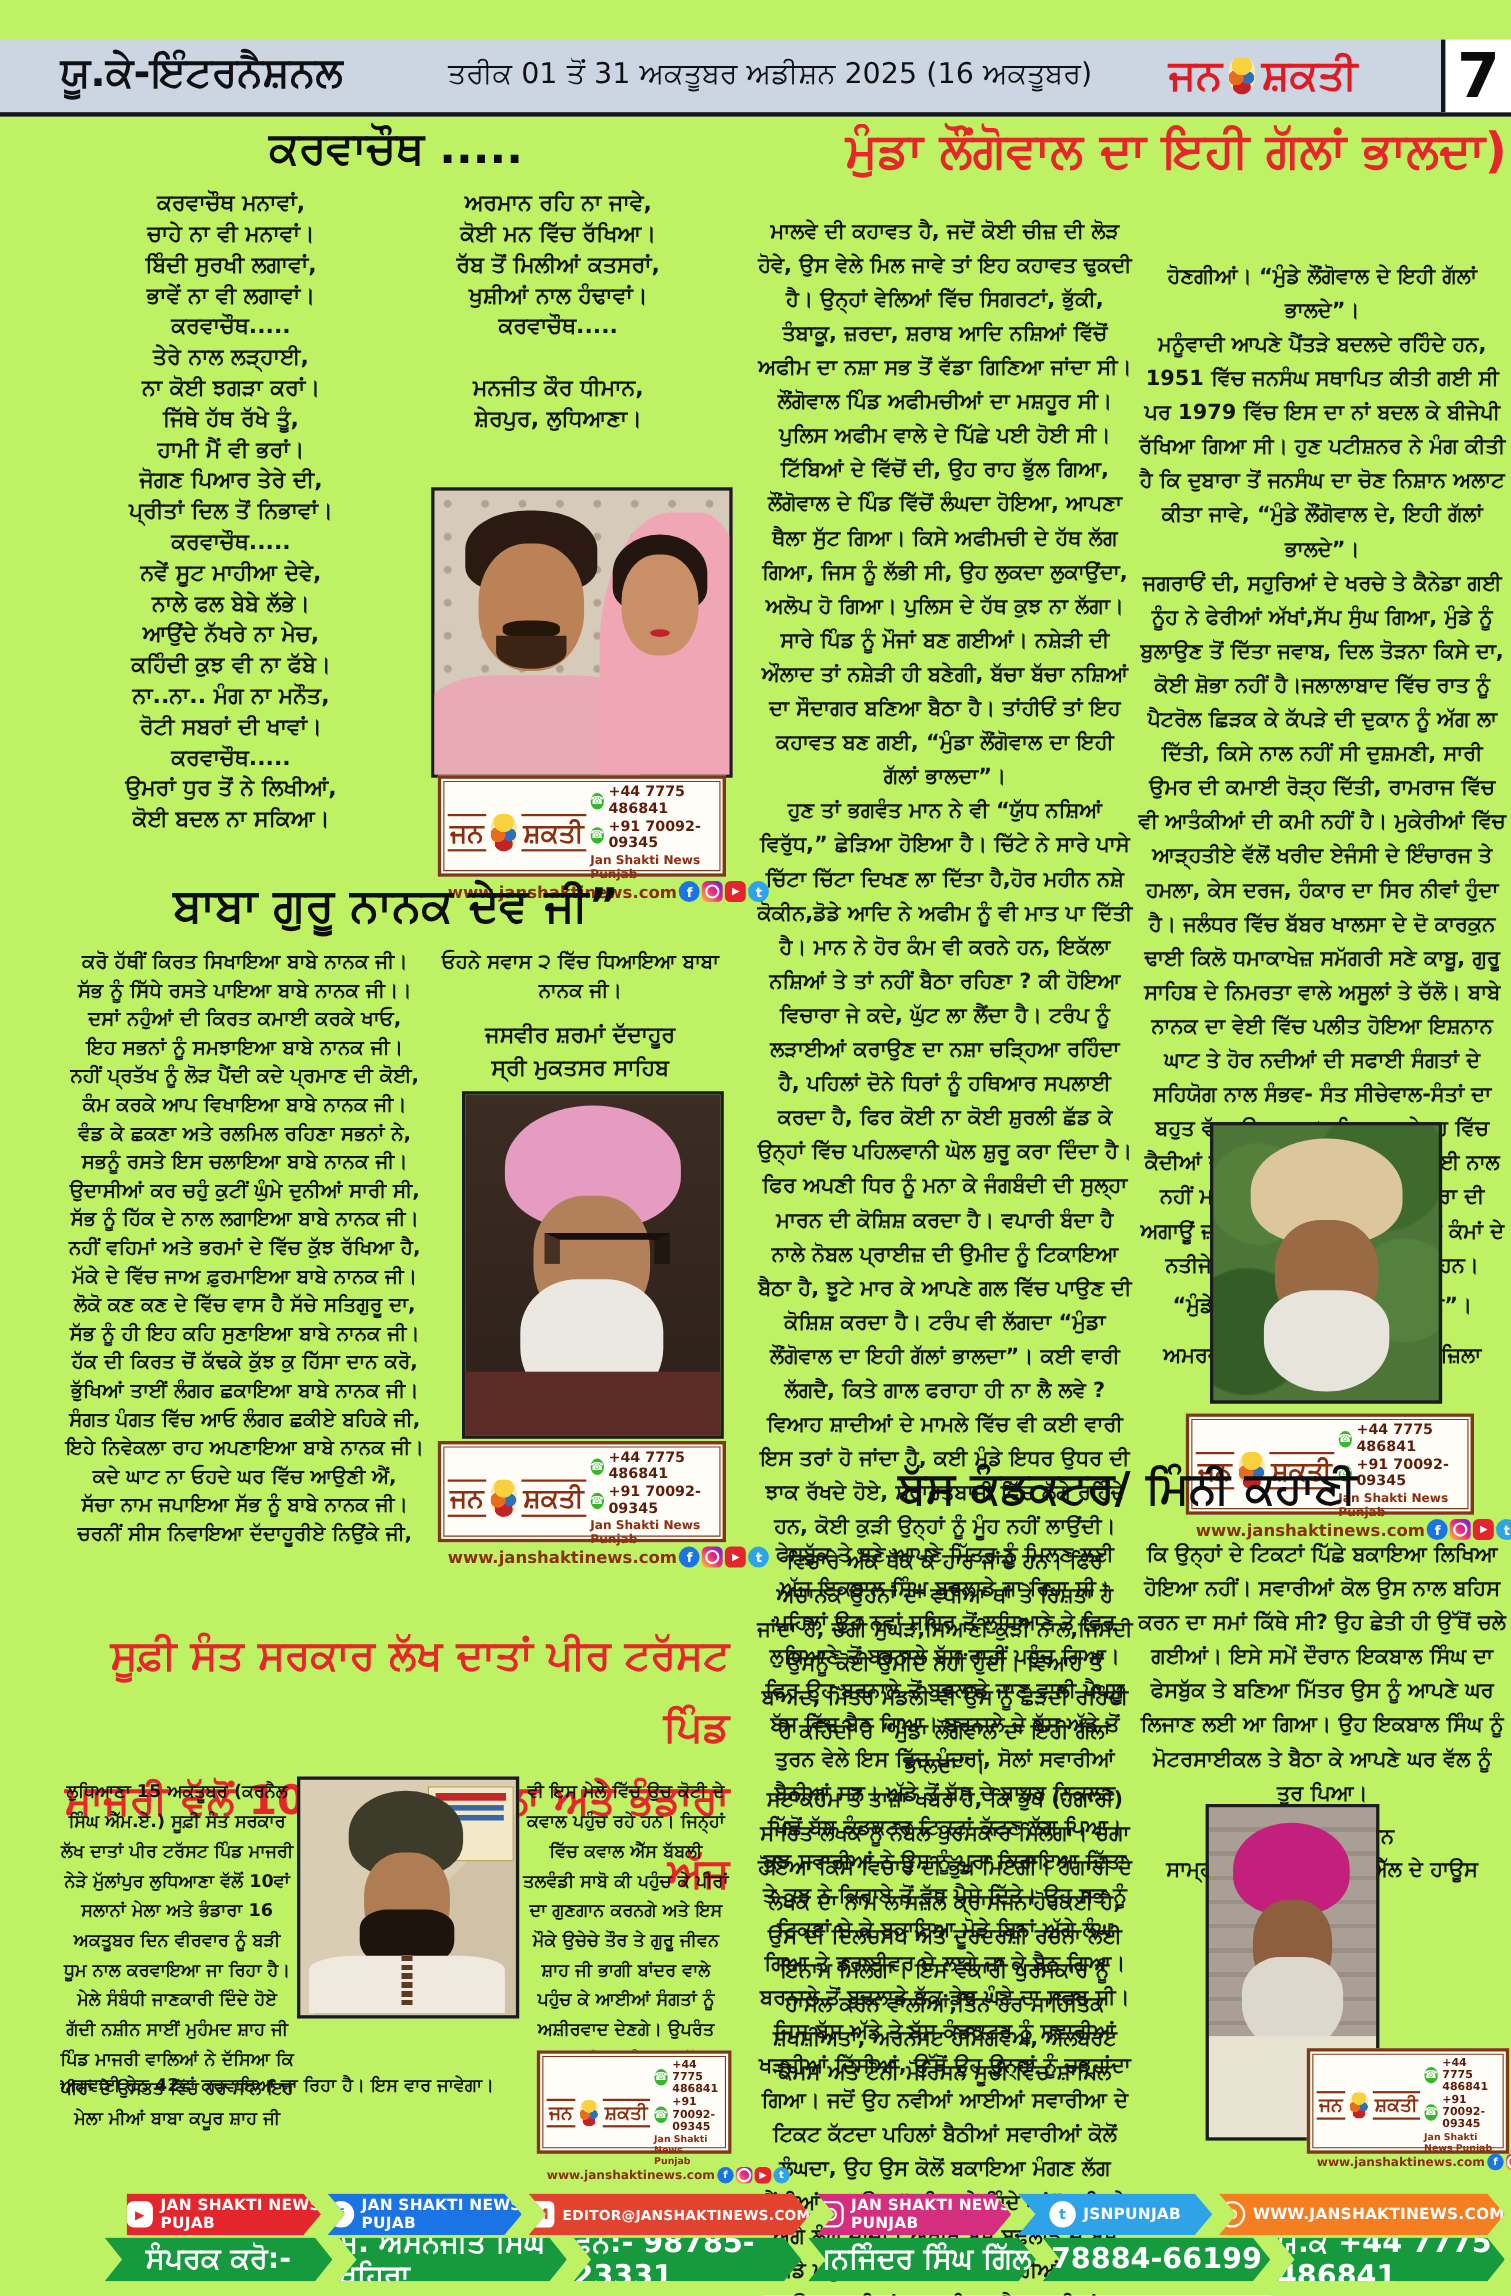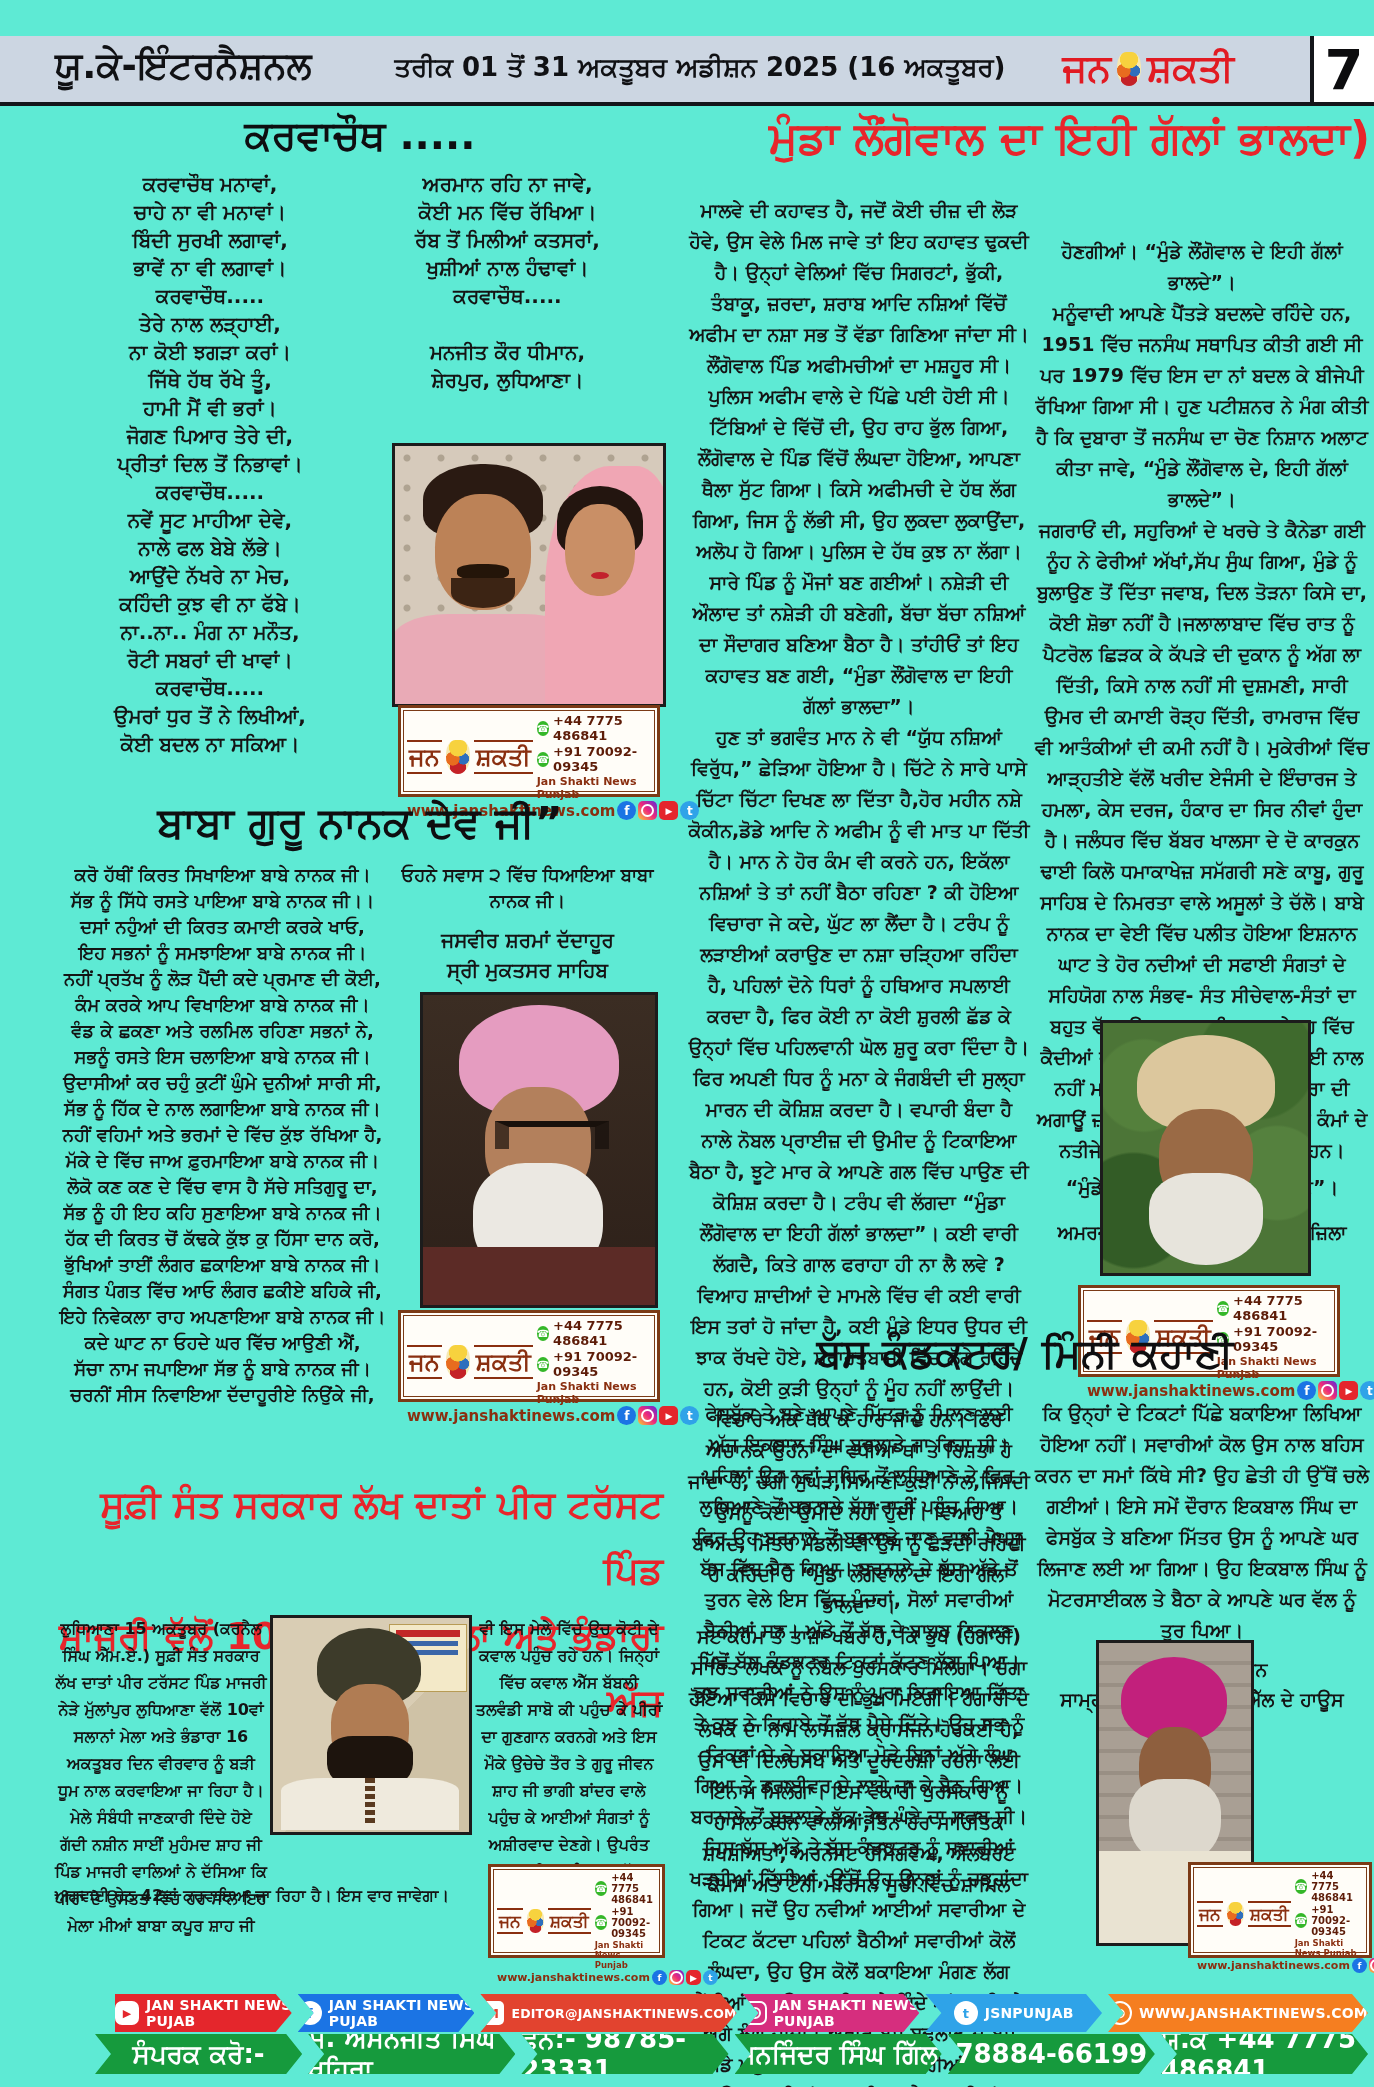--- a/index.html
+++ b/index.html
@@ -1,25 +1,25 @@
 <!DOCTYPE html>
 <html><head>
 <meta charset="utf-8">
 <style>
   html,body{margin:0;padding:0;background:#ffffff;}
-  .page{position:relative;width:1374px;height:2087px;background:#5eead4;overflow:hidden;
+  .page{position:relative;width:1374px;height:2087px;background:#bef264;overflow:hidden;
         font-family:"DejaVu Sans","Liberation Sans",sans-serif;color:#141414;}
   .abs{position:absolute;}
 
   
   .hdr{position:absolute;left:0;top:36px;width:1374px;height:66px;background:#ccd6e2;
        border-bottom:4px solid #14161a;}
   .hdr-section{position:absolute;left:55px;top:8px;font-size:37px;font-weight:800;color:#101114;}
   .hdr-edition{position:absolute;left:380px;top:16px;width:640px;text-align:center;
-               font-size:26px;font-weight:700;color:#101114;}
+               font-size:26px;font-weight:400;color:#101114;}
   .hdr-brand{position:absolute;right:140px;top:10px;display:flex;align-items:center;gap:6px;
              font-size:38px;font-weight:800;color:#e11a22;}
   .hdr-page{position:absolute;right:0;top:0;width:60px;height:66px;background:#ffffff;
             border-left:4px solid #14161a;display:flex;align-items:center;justify-content:center;
             font-size:56px;font-weight:800;color:#0c0c0e;}
 
   
   .title-black{font-weight:700;color:#0e0e10;text-align:center;}
   .title-red{font-weight:800;color:#e8252b;text-align:right;}
   .poem-line{font-size:20px;line-height:28px;font-weight:700;text-align:center;}

